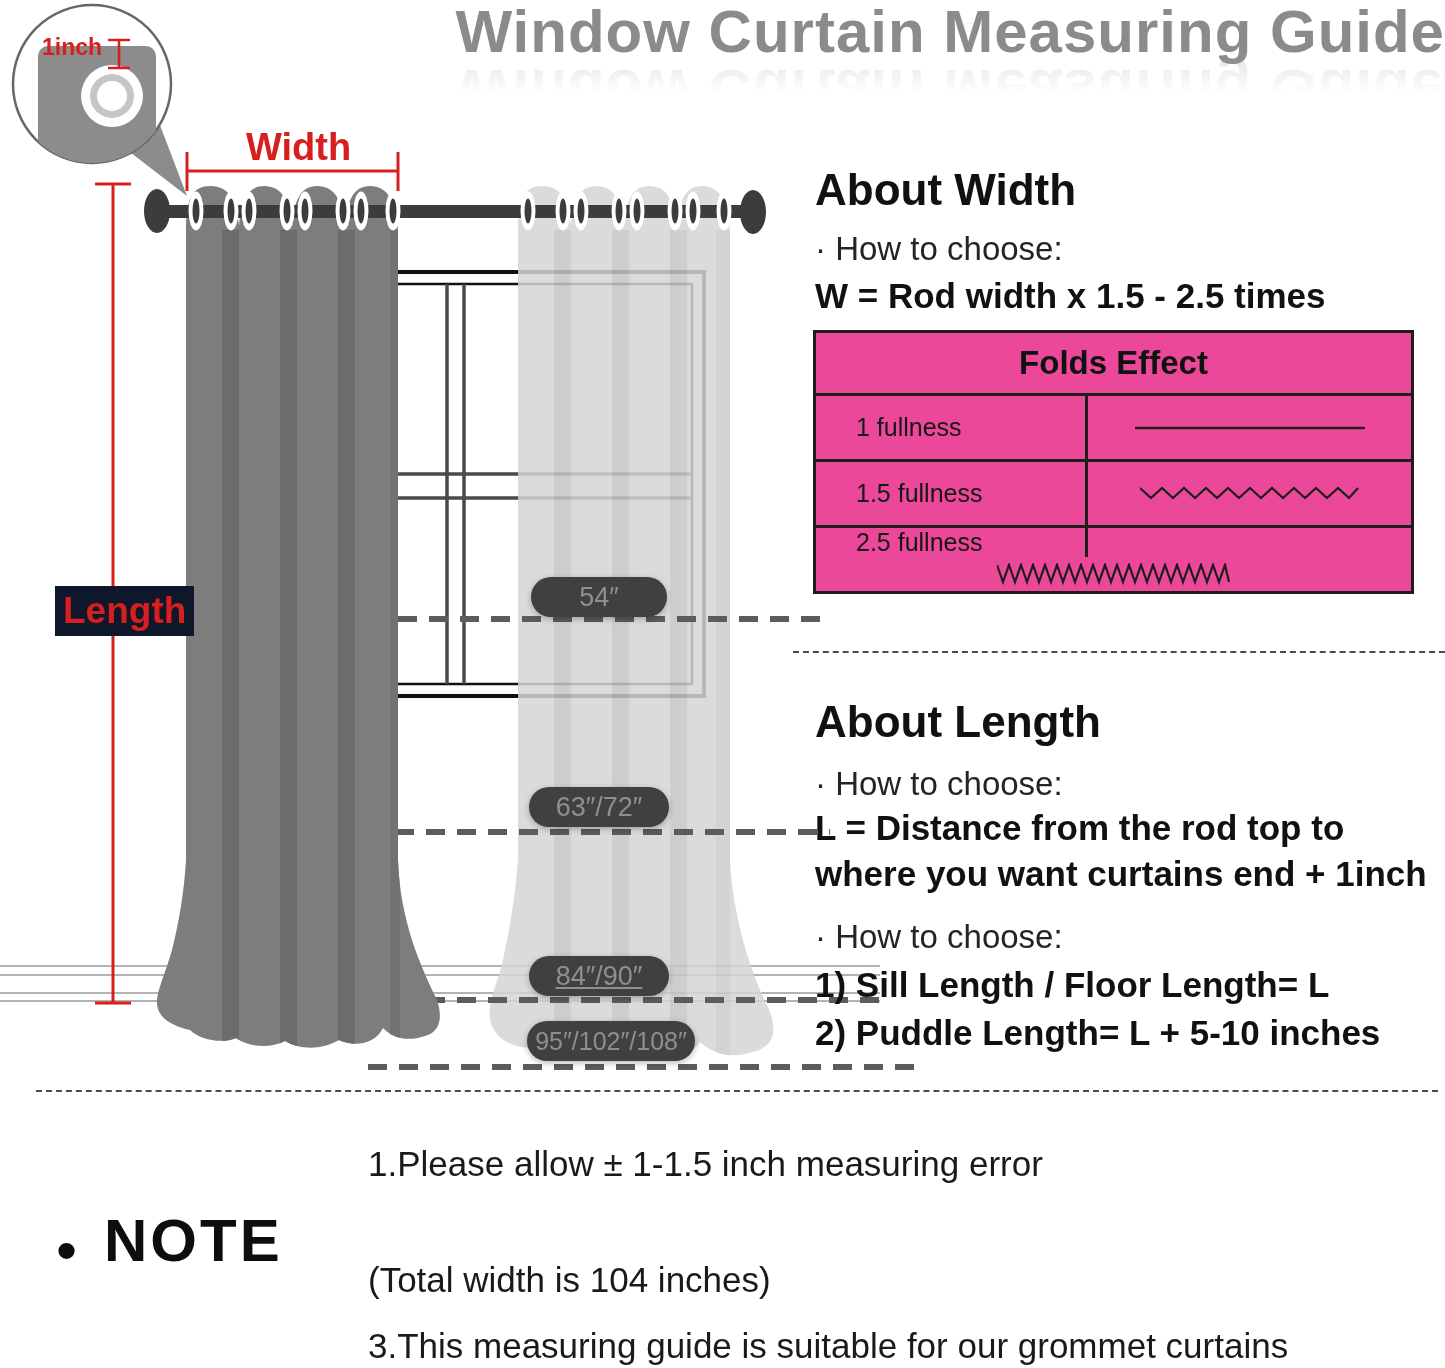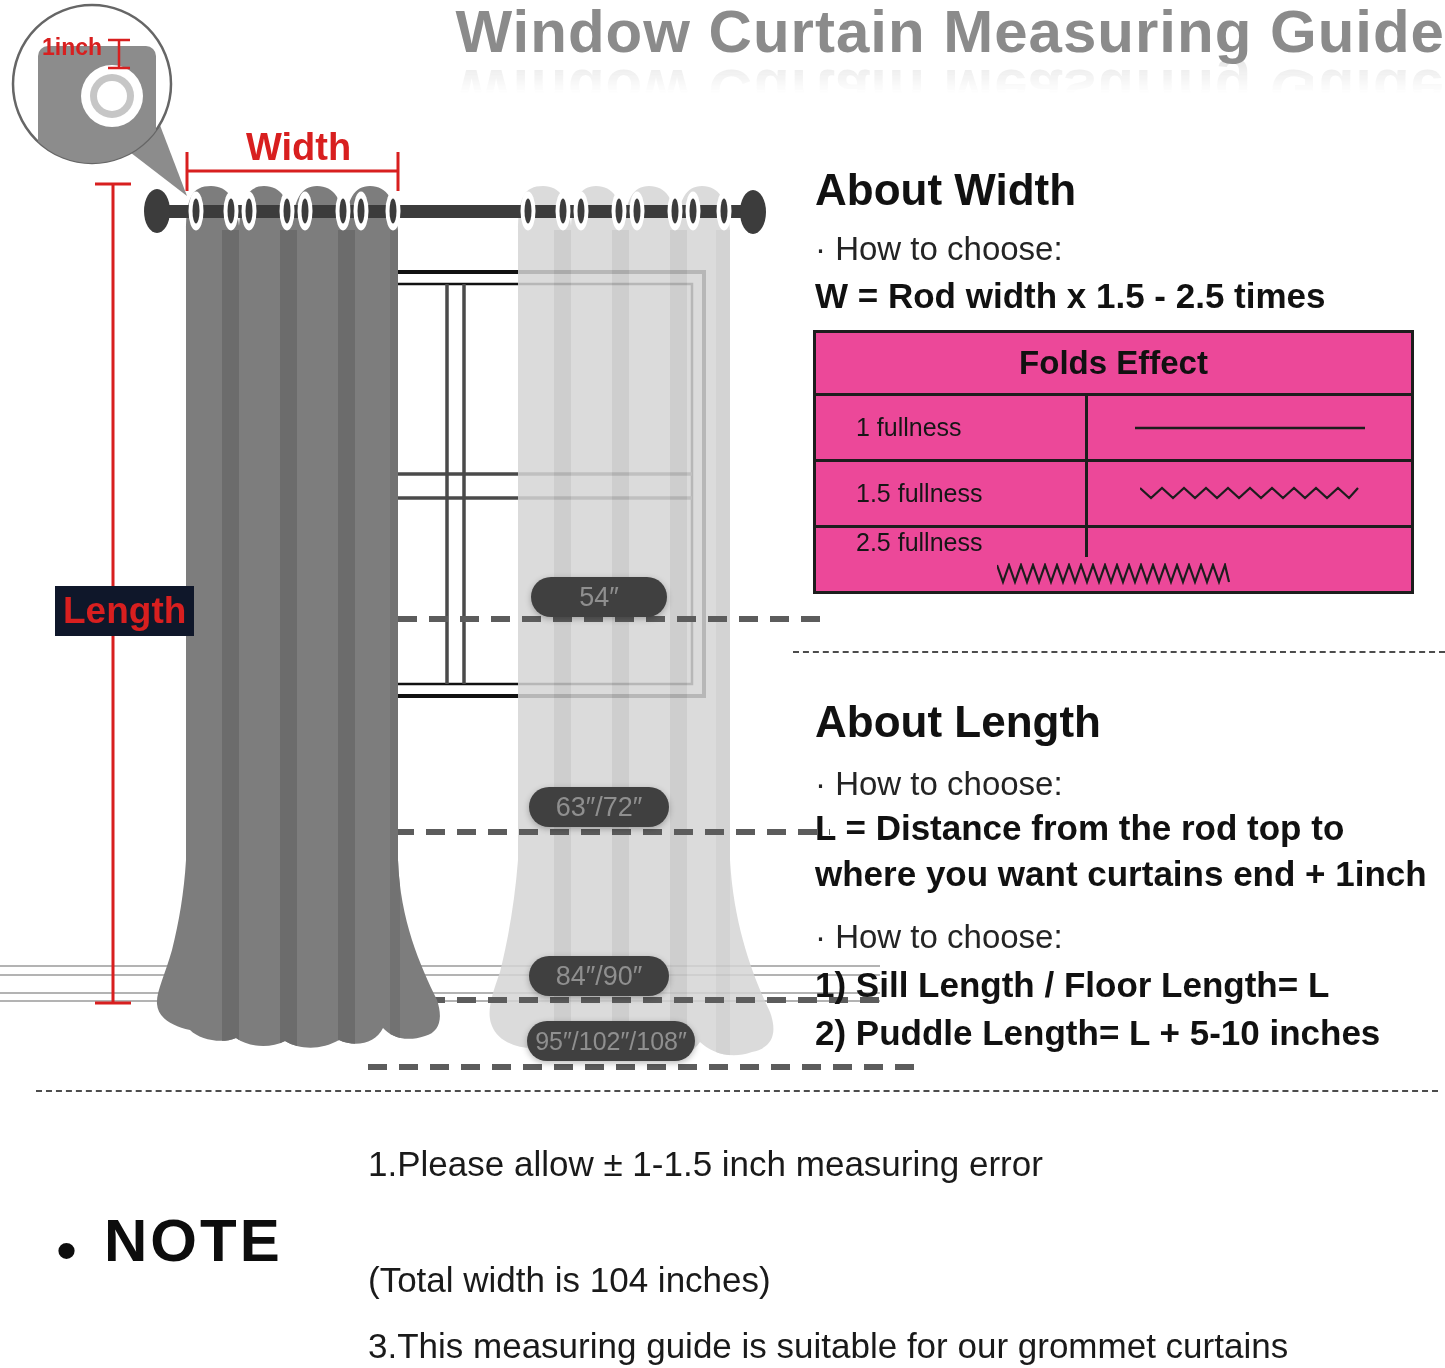--- a/index.html
+++ b/index.html
@@ -28,21 +28,21 @@
   .oneinch-label{left:42px;top:34px;font-size:23px;}
   
   .pill{
     position:absolute;height:40px;background:#404040;border-radius:24px;
     box-shadow:0 2px 6px rgba(0,0,0,.28);color:#8f8f8f;
     display:flex;align-items:center;justify-content:center;
     font-size:27px;white-space:nowrap;
   }
   .pill-54{left:531px;top:577px;width:136px;}
   .pill-63{left:529px;top:787px;width:140px;}
-  .pill-84{left:529px;top:956px;width:140px;}
+  .pill-84{left:529px;top:956px;width:140px;text-decoration:underline;}
   .pill-95{left:527px;top:1021px;width:168px;font-size:25px;}
   
   .section-heading{font-size:44px;font-weight:bold;color:#111;white-space:nowrap;}
   .bullet-line{font-size:33px;color:#242424;white-space:nowrap;}
   .formula{font-size:35px;font-weight:bold;color:#111;white-space:nowrap;}
   .dashed-sep{border-top:2px dashed #4c4c4c;height:0;}
   
   .ftable{
     position:absolute;left:813px;top:330px;width:601px;
     border:3px solid #1d1d1d;background:#ec4899;box-sizing:border-box;

